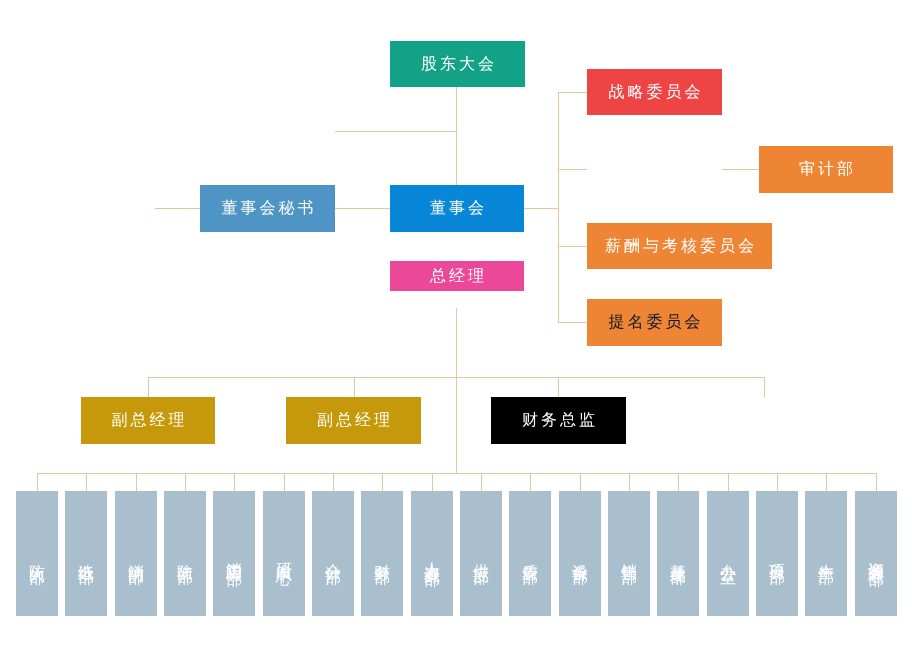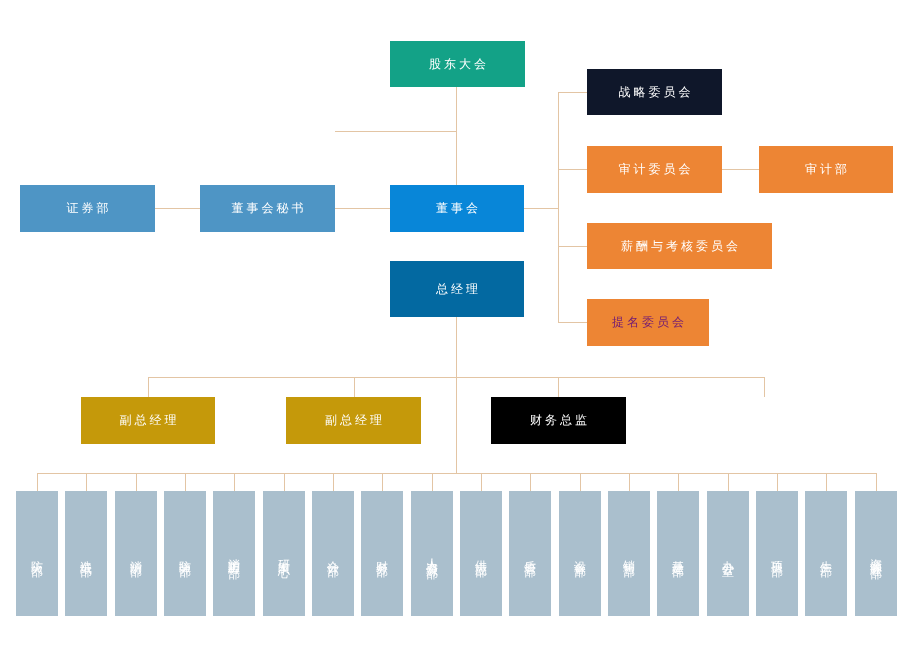--- a/index.html
+++ b/index.html
@@ -14,21 +14,21 @@
     height: 672px;
     background: #ffffff;
     overflow: hidden;
   }
   .node {
     position: absolute;
     display: flex;
     align-items: center;
     justify-content: center;
     color: #ffffff;
-    font-size: 12px;
+    font-size: 16px;
     letter-spacing: 3px;
     text-indent: 3px;
     white-space: nowrap;
     box-sizing: border-box;
   }
   .node.vertical {
     writing-mode: vertical-rl;
     text-orientation: upright;
     letter-spacing: 2px;
     text-indent: 0;
@@ -75,29 +75,27 @@
     <div class="connector v" style="background: rgb(227, 197, 164); left: 481px; top: 473px; height: 18px;"></div>
     <div class="connector v" style="background: rgb(227, 197, 164); left: 530px; top: 473px; height: 18px;"></div>
     <div class="connector v" style="background: rgb(227, 197, 164); left: 580px; top: 473px; height: 18px;"></div>
     <div class="connector v" style="background: rgb(227, 197, 164); left: 629px; top: 473px; height: 18px;"></div>
     <div class="connector v" style="background: rgb(227, 197, 164); left: 678px; top: 473px; height: 18px;"></div>
     <div class="connector v" style="background: rgb(227, 197, 164); left: 728px; top: 473px; height: 18px;"></div>
     <div class="connector v" style="background: rgb(227, 197, 164); left: 777px; top: 473px; height: 18px;"></div>
     <div class="connector v" style="background: rgb(227, 197, 164); left: 826px; top: 473px; height: 18px;"></div>
     <div class="connector v" style="background: rgb(227, 197, 164); left: 876px; top: 473px; height: 18px;"></div>
     <div class="node" style="left: 390px; top: 41px; width: 135px; height: 46px; background: rgb(19, 162, 135); color: rgb(255, 255, 255);">股东大会</div>
-    <div class="node" style="left: 20px; top: 185px; width: 135px; height: 47px; background: rgb(78, 149, 197); color: rgb(255, 255, 255);">证券部</div>
     <div class="node" style="left: 200px; top: 185px; width: 135px; height: 47px; background: rgb(78, 149, 197); color: rgb(255, 255, 255); font-family: Liberation Serif, serif;">董事会秘书</div>
     <div class="node" style="left: 390px; top: 185px; width: 134px; height: 47px; background: rgb(8, 134, 216); color: rgb(255, 255, 255);">董事会</div>
-    <div class="node" style="left: 390px; top: 261px; width: 134px; height: 56px; background: #0369a1; color: rgb(255, 255, 255);">总经理</div>
-    <div class="node" style="left: 587px; top: 69px; width: 135px; height: 46px; background: #0f172a; color: rgb(255, 255, 255);">战略委员会</div>
-    <div class="node" style="left: 587px; top: 146px; width: 135px; height: 47px; background: rgb(237, 133, 52); color: rgb(255, 255, 255);">审计委员会</div>
+    <div class="node" style="left: 390px; top: 261px; width: 134px; height: 30px; background: #ec4899; color: rgb(255, 255, 255);">总经理</div>
+    <div class="node" style="left: 587px; top: 69px; width: 135px; height: 46px; background: #ef4444; color: rgb(255, 255, 255);">战略委员会</div>
     <div class="node" style="left: 759px; top: 146px; width: 134px; height: 47px; background: rgb(237, 133, 52); color: rgb(255, 255, 255);">审计部</div>
     <div class="node" style="left: 587px; top: 223px; width: 185px; height: 46px; background: rgb(237, 133, 52); color: rgb(255, 255, 255);">薪酬与考核委员会</div>
-    <div class="node" style="left: 587px; top: 299px; width: 122px; height: 47px; background: rgb(237, 133, 52); color: #701a75;">提名委员会</div>
+    <div class="node" style="left: 587px; top: 299px; width: 135px; height: 47px; background: rgb(237, 133, 52); color: #0f172a;">提名委员会</div>
     <div class="node" style="left: 81px; top: 397px; width: 134px; height: 47px; background: rgb(197, 153, 10); color: rgb(255, 255, 255);">副总经理</div>
     <div class="node" style="left: 286px; top: 397px; width: 135px; height: 47px; background: rgb(197, 153, 10); color: rgb(255, 255, 255);">副总经理</div>
     <div class="node" style="left: 491px; top: 397px; width: 135px; height: 47px; background: #000000; color: rgb(255, 255, 255);">财务总监</div>
     <div class="node vertical" style="left: 16px; top: 491px; width: 42px; height: 125px; background: rgb(170, 191, 205); color: rgb(255, 255, 255);">防火部</div>
     <div class="node vertical" style="left: 65px; top: 491px; width: 42px; height: 125px; background: rgb(170, 191, 205); color: rgb(255, 255, 255);">造纸部</div>
     <div class="node vertical" style="left: 115px; top: 491px; width: 42px; height: 125px; background: rgb(170, 191, 205); color: rgb(255, 255, 255);">消防部</div>
     <div class="node vertical" style="left: 164px; top: 491px; width: 42px; height: 125px; background: rgb(170, 191, 205); color: rgb(255, 255, 255);">防弹部</div>
     <div class="node vertical" style="left: 213px; top: 491px; width: 42px; height: 125px; background: rgb(170, 191, 205); color: rgb(255, 255, 255);">消防工程部</div>
     <div class="node vertical" style="left: 263px; top: 491px; width: 42px; height: 125px; background: rgb(170, 191, 205); color: rgb(255, 255, 255);">研发中心</div>
     <div class="node vertical" style="left: 312px; top: 491px; width: 42px; height: 125px; background: rgb(170, 191, 205); color: rgb(255, 255, 255);">会计部</div>

